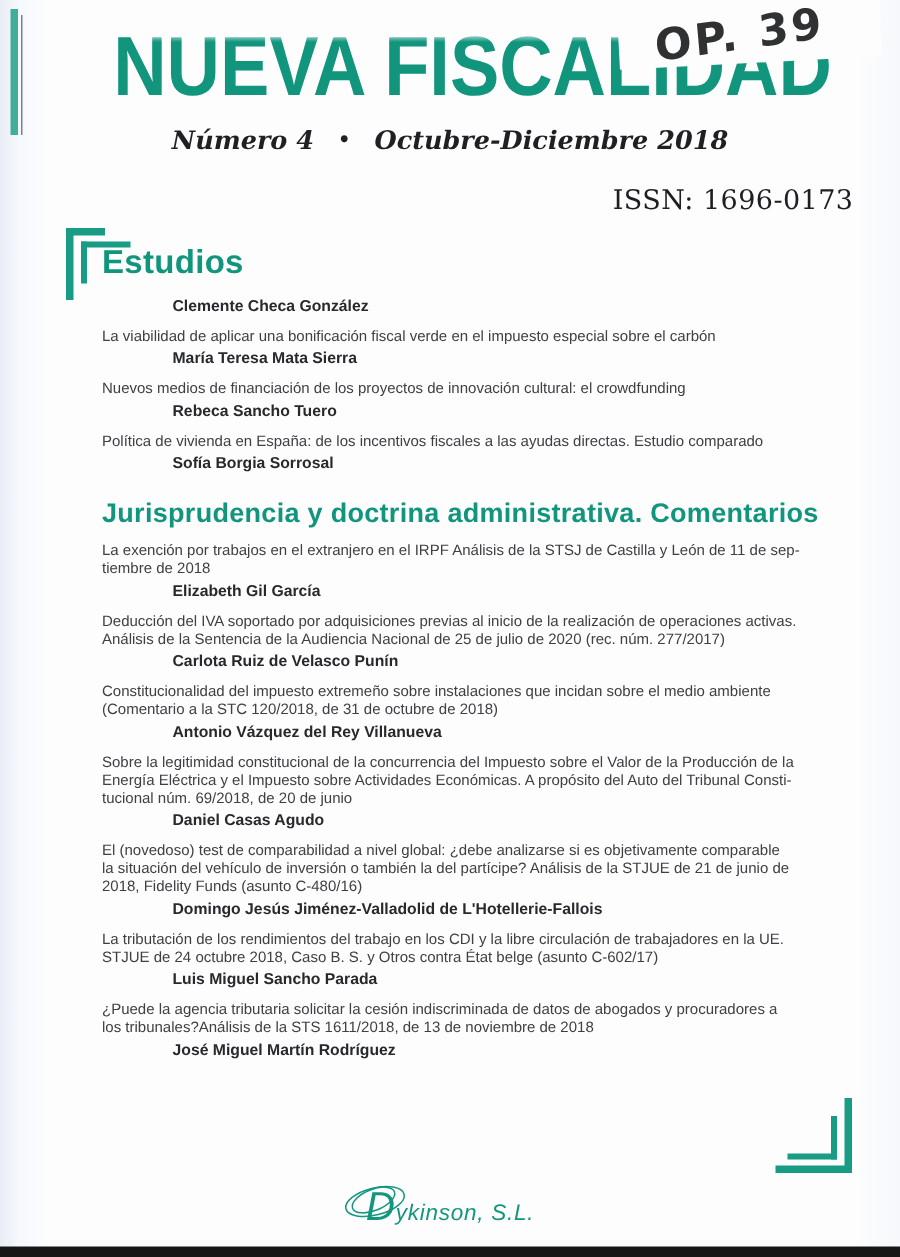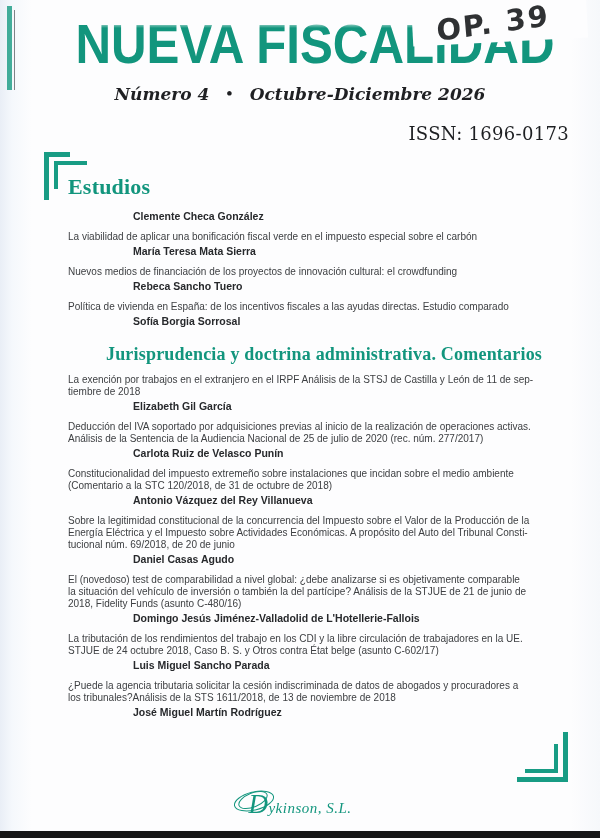--- a/index.html
+++ b/index.html
@@ -35,52 +35,52 @@
   .bracket-tl .inner{position:absolute;left:10px;top:9px;width:29px;height:24px;
         border-left:4px solid #189c84;border-top:4px solid #189c84;}
   .bracket-br{position:absolute;left:517px;top:732px;width:51px;height:50px;}
   .bracket-br .outer{position:absolute;right:0;bottom:0;width:46px;height:45px;
         border-right:5px solid #189c84;border-bottom:5px solid #189c84;}
   .bracket-br .inner{position:absolute;right:10px;bottom:9px;width:29px;height:25px;
         border-right:4px solid #189c84;border-bottom:4px solid #189c84;}
 
   
   .content{position:absolute;left:68px;top:158px;width:512px;}
-  .section-heading{margin:16px 0 10px 0;color:#12957d;font-weight:bold;letter-spacing:.2px;
-        font-family:Liberation Serif, serif;}
+  .section-heading{margin:4px 0 10px 0;color:#12957d;font-weight:bold;letter-spacing:.2px;
+        font-family:Liberation Sans, sans-serif;}
   .section-0 .section-heading{font-size:22px;}
-  .section-1 .section-heading{font-size:18px;margin-top:17px;margin-bottom:9px;text-align:center;}
+  .section-1 .section-heading{font-size:18px;margin-top:17px;margin-bottom:9px;}
   .article{margin-bottom:9px;}
   .title-line{font-size:10px;line-height:12px;color:#3e4043;white-space:nowrap;}
   .article-author{font-size:10.5px;line-height:12px;font-weight:bold;color:#27292c;
-        margin-left:65px;margin-top:2px;}
+        margin-left:47px;margin-top:2px;}
 
   
   .logo{position:absolute;left:0;right:0;top:789px;text-align:center;color:#13967e;
-        font-family:Liberation Serif, serif;font-style:italic;}
+        font-family:Liberation Sans, sans-serif;font-style:italic;}
   .logo-text{position:relative;display:inline-block;font-size:15px;letter-spacing:.5px;}
   .logo-text::first-letter{font-size:27px;}
   .logo-flourish{position:absolute;left:-16px;top:-3px;}
   .bottom-bar{position:absolute;left:0;bottom:0;width:100%;height:7px;background:#161617;}
 </style>
 </head>
 <body>
 
 <div class="page">
 
   <div class="accent-strip"></div>
   <div class="thin-line"></div>
 
   <div class="journal-title">NUEVA FISCALIDAD</div>
   <div class="title-fade"></div>
   <div class="note-blob"></div>
   <div class="handwritten">OP. 39</div>
 
   <div class="issue-line">
-    <span>Número 4</span><span class="sep">•</span><span>Octubre-Diciembre 2026</span>
+    <span>Número 4</span><span class="sep">•</span><span>Octubre-Diciembre 2018</span>
   </div>
 
   <div class="issn">ISSN: 1696-0173</div>
 
   <div class="bracket-tl">
     <div class="outer"></div>
     <div class="inner"></div>
   </div>
 
   <div class="content">

